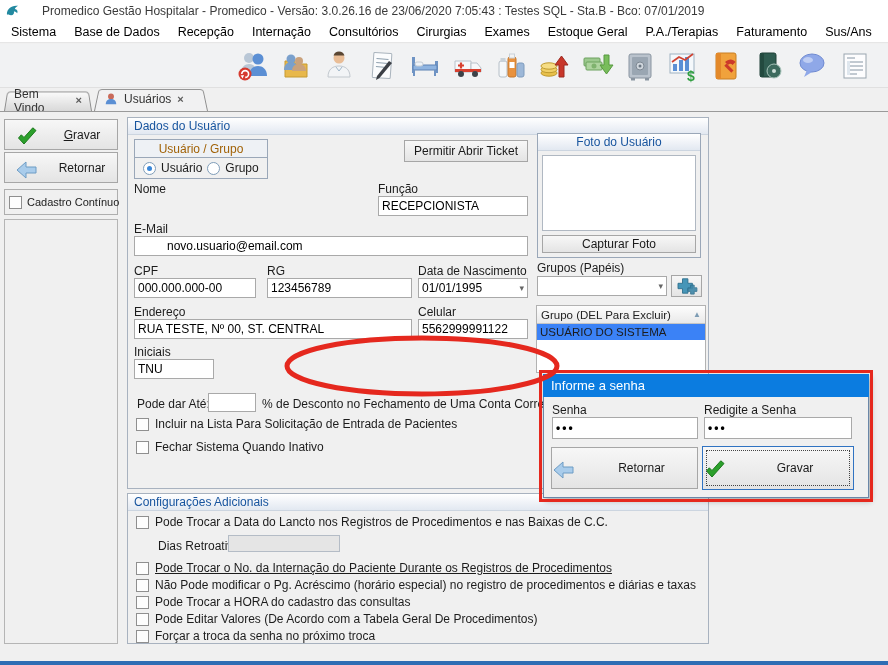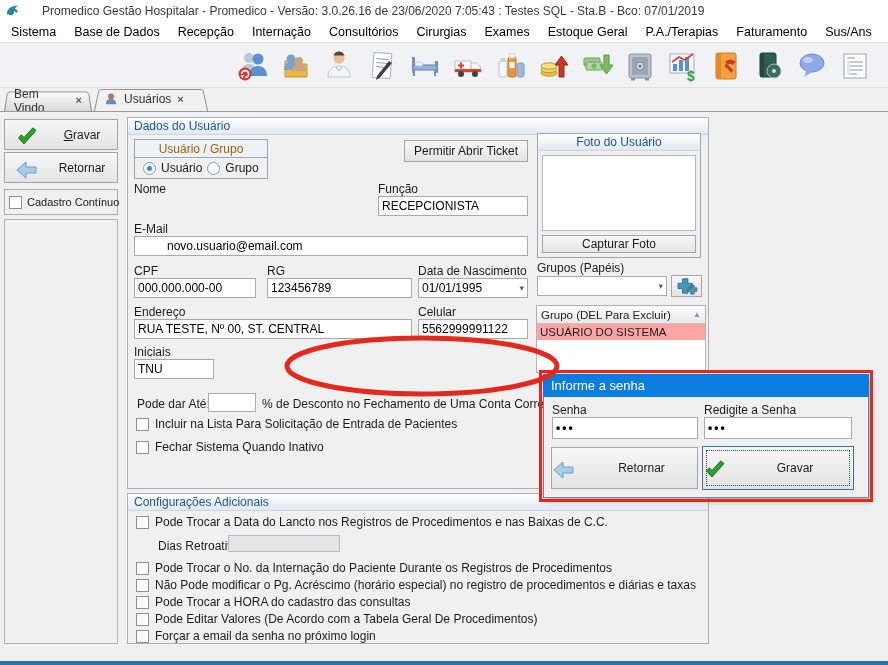--- a/index.html
+++ b/index.html
@@ -69,21 +69,21 @@
   #f-end{left:134px;top:319px;width:278px;height:20px;}
   #f-cel{left:418px;top:319px;width:110px;height:20px;}
   #f-inic{left:134px;top:359px;width:80px;height:20px;}
   #f-desc{left:208px;top:393px;width:48px;height:19px;}
   #btn-key{left:303px;top:350px;width:233px;height:32px;border:2px solid #43a1f0;gap:8px;border-radius:2px;}
   #btn-key svg{transform:rotate(-16deg);}
   
   #glist{left:536px;top:305px;width:170px;height:68px;border:1px solid #b2b2b2;background:#fff;}
   #glist .ghead{height:18px;background:linear-gradient(#fdfdfd,#e9e9e9);border-bottom:1px solid #c5c5c5;display:flex;align-items:center;font-size:11.5px;padding:0 4px;color:#222;}
   #glist .ghead .sort{margin-left:auto;font-size:8px;color:#7d9cb4;}
-  #glist .grow{height:16px;font-size:11.5px;display:flex;align-items:center;padding:0 3px;background:#fca5a5;}
+  #glist .grow{height:16px;font-size:11.5px;display:flex;align-items:center;padding:0 3px;background:#3b82f6;}
   
   #senha-red{left:539px;top:370px;width:334px;height:132px;border:3px solid #e5281e;z-index:50;pointer-events:none;}
   #senha-dlg{left:543px;top:374px;width:326px;height:124px;background:#f0f0f0;border:1px solid #6a87a8;box-shadow:2px 3px 6px rgba(0,0,0,.3);z-index:40;}
   #senha-title{left:543px;top:374px;width:326px;height:23px;background:#0b7ce0;color:#fff;font-size:13px;display:flex;align-items:center;padding-left:8px;z-index:41;}
   #f-senha{left:552px;top:417px;width:146px;height:22px;font-weight:bold;letter-spacing:2px;z-index:41;}
   #f-senha2{left:704px;top:417px;width:148px;height:22px;font-weight:bold;letter-spacing:2px;z-index:41;}
   #d-retornar{left:551px;top:447px;width:147px;height:42px;gap:10px;z-index:41;}
   #d-gravar{left:702px;top:446px;width:152px;height:44px;gap:10px;z-index:41;border:1px solid #3073c2;outline:1px dotted #444;outline-offset:-5px;}
   .dlbl{z-index:41;}
   #ellipse-annot{left:280px;top:333px;width:285px;height:66px;z-index:50;pointer-events:none;}
@@ -348,39 +348,39 @@
 
   <div class="panel" id="config-panel">
     <div class="phead">Configurações Adicionais</div>
   </div>
   <div class="cbrow" style="top:514px;">
     <span class="cb"></span>
     <span>Pode Trocar a Data do Lancto nos Registros de Procedimentos e nas Baixas de C.C.</span>
   </div>
   <span class="lbl" style="left:158px;top:539px;">Dias Retroativos :</span>
   <input class="abs field" id="f-dias" value="" style="">
-  <div class="cbrow" style="top:560px;">
+  <div class="cbrow" style="top:560px;text-decoration:underline;">
     <span class="cb"></span>
     <span>Pode Trocar o No. da Internação do Paciente Durante os Registros de Procedimentos</span>
   </div>
   <div class="cbrow" style="top:577px;">
     <span class="cb"></span>
     <span>Não Pode modificar o Pg. Acréscimo (horário especial) no registro de procedimentos e diárias e taxas</span>
   </div>
   <div class="cbrow" style="top:594px;">
     <span class="cb"></span>
     <span>Pode Trocar a HORA do cadastro das consultas</span>
   </div>
   <div class="cbrow" style="top:611px;">
     <span class="cb"></span>
     <span>Pode Editar Valores (De Acordo com a Tabela Geral De Procedimentos)</span>
   </div>
   <div class="cbrow" style="top:628px;">
     <span class="cb"></span>
-    <span>Forçar a email da senha no próximo login</span>
+    <span>Forçar a troca da senha no próximo troca</span>
   </div>
 
   <div class="abs" id="senha-dlg"></div>
   <div class="abs" id="senha-title">Informe a senha</div>
   <span class="lbl dlbl" style="left:552px;top:403px;">Senha</span>
   <input class="abs field" id="f-senha" value="•••" style="">
   <span class="lbl dlbl" style="left:704px;top:403px;">Redigite a Senha</span>
   <input class="abs field" id="f-senha2" value="•••" style="">
   <div class="abs btn" id="d-retornar">
     <span class="sideicon"><svg viewBox="0 0 24 24">

